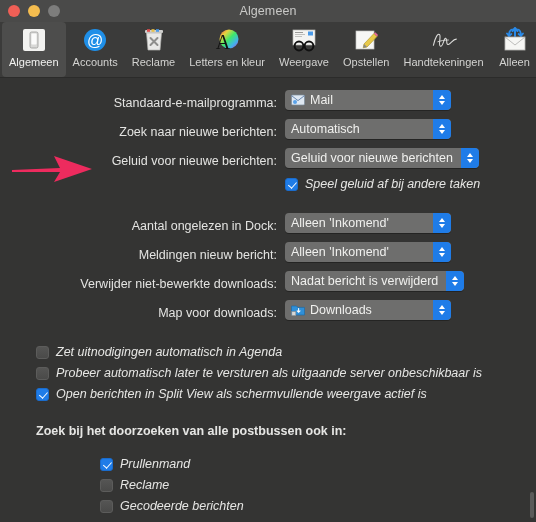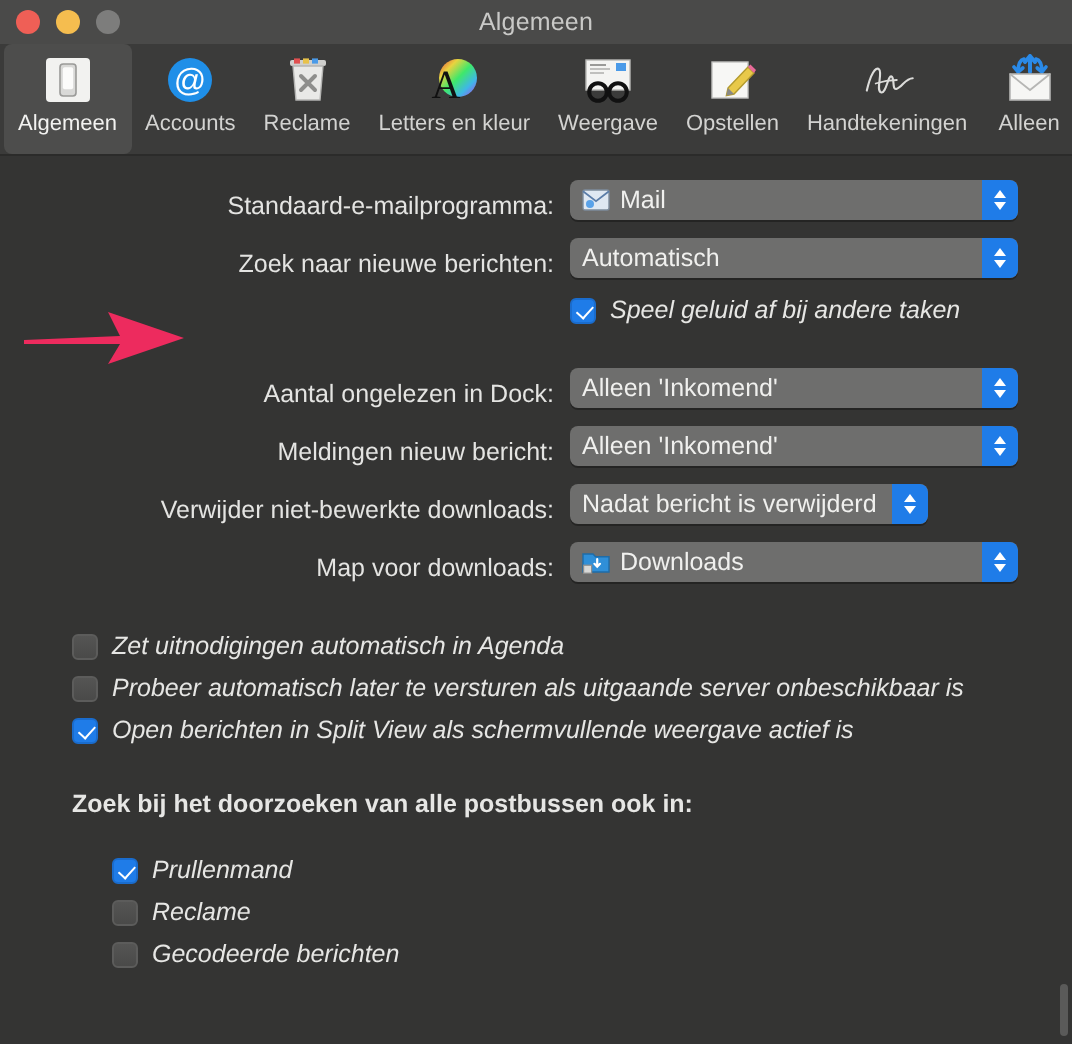--- a/index.html
+++ b/index.html
@@ -85,21 +85,21 @@
   .popup {
     height: 20px;
     background: #6e6e6d;
     border-radius: 4px;
     display: flex; align-items: center;
     padding-left: 6px;
     box-shadow: 0 1px 0 rgba(0,0,0,.30);
     position: relative;
     overflow: hidden;
   }
-  .popup.wide { width: 224px; }
+  .popup.wide { width: 166px; }
   .popup.auto { padding-right: 26px; }
   .popup .ptext {
     font-size: 12.5px; color: #f0f0ee; white-space: nowrap;
     flex: 1 1 auto;
   }
   .stepper {
     position: absolute; right: 0; top: 0; bottom: 0;
     width: 18px; background: #1f7ce8;
     display: flex; flex-direction: column;
     align-items: center; justify-content: center; gap: 2px;
@@ -125,21 +125,21 @@
   }
   .cb.on::after {
     content: ""; position: absolute;
     left: 4px; top: 1px; width: 3.5px; height: 7px;
     border: solid #fff; border-width: 0 1.8px 1.8px 0;
     transform: rotate(42deg);
   }
   .cbtext { font-size: 12.5px; color: #e6e6e4; white-space: nowrap; }
 
   .indent-a { padding-left: 36px; }
-  .indent-c { padding-left: 56px; }
+  .indent-c { padding-left: 56px; margin-left: 44px; }
 
   .grp-title {
     font-size: 12.5px; color: #e6e6e4;
     padding-left: 36px; font-weight: bold;
     margin-bottom: 19px;
   }
   .spacer-a { height: 13px; }
   .spacer-b { height: 16px; }
 
   .sub-row { margin-bottom: 7px; text-align: center; }
@@ -299,20 +299,30 @@
       <div class="label">Zoek naar nieuwe berichten:</div>
       <div class="popup wide">
         <span class="ptext">Automatisch</span>
         <span class="stepper">
             <i class="up"></i>
             <i class="down"></i>
           </span>
       </div>
     </div>
 
+    <div class="row">
+      <div class="label">Geluid voor nieuwe berichten:</div>
+      <div class="popup auto">
+        <span class="ptext">Geluid voor nieuwe berichten</span>
+        <span class="stepper">
+            <i class="up"></i>
+            <i class="down"></i>
+          </span>
+      </div>
+    </div>
 
     <div class="row">
       <div class="label"></div>
       <div class="cbrow">
         <span class="cb on"></span>
         <span class="cbtext">Speel geluid af bij andere taken</span>
       </div>
     </div>
 
     <div class="spacer-a"></div>

